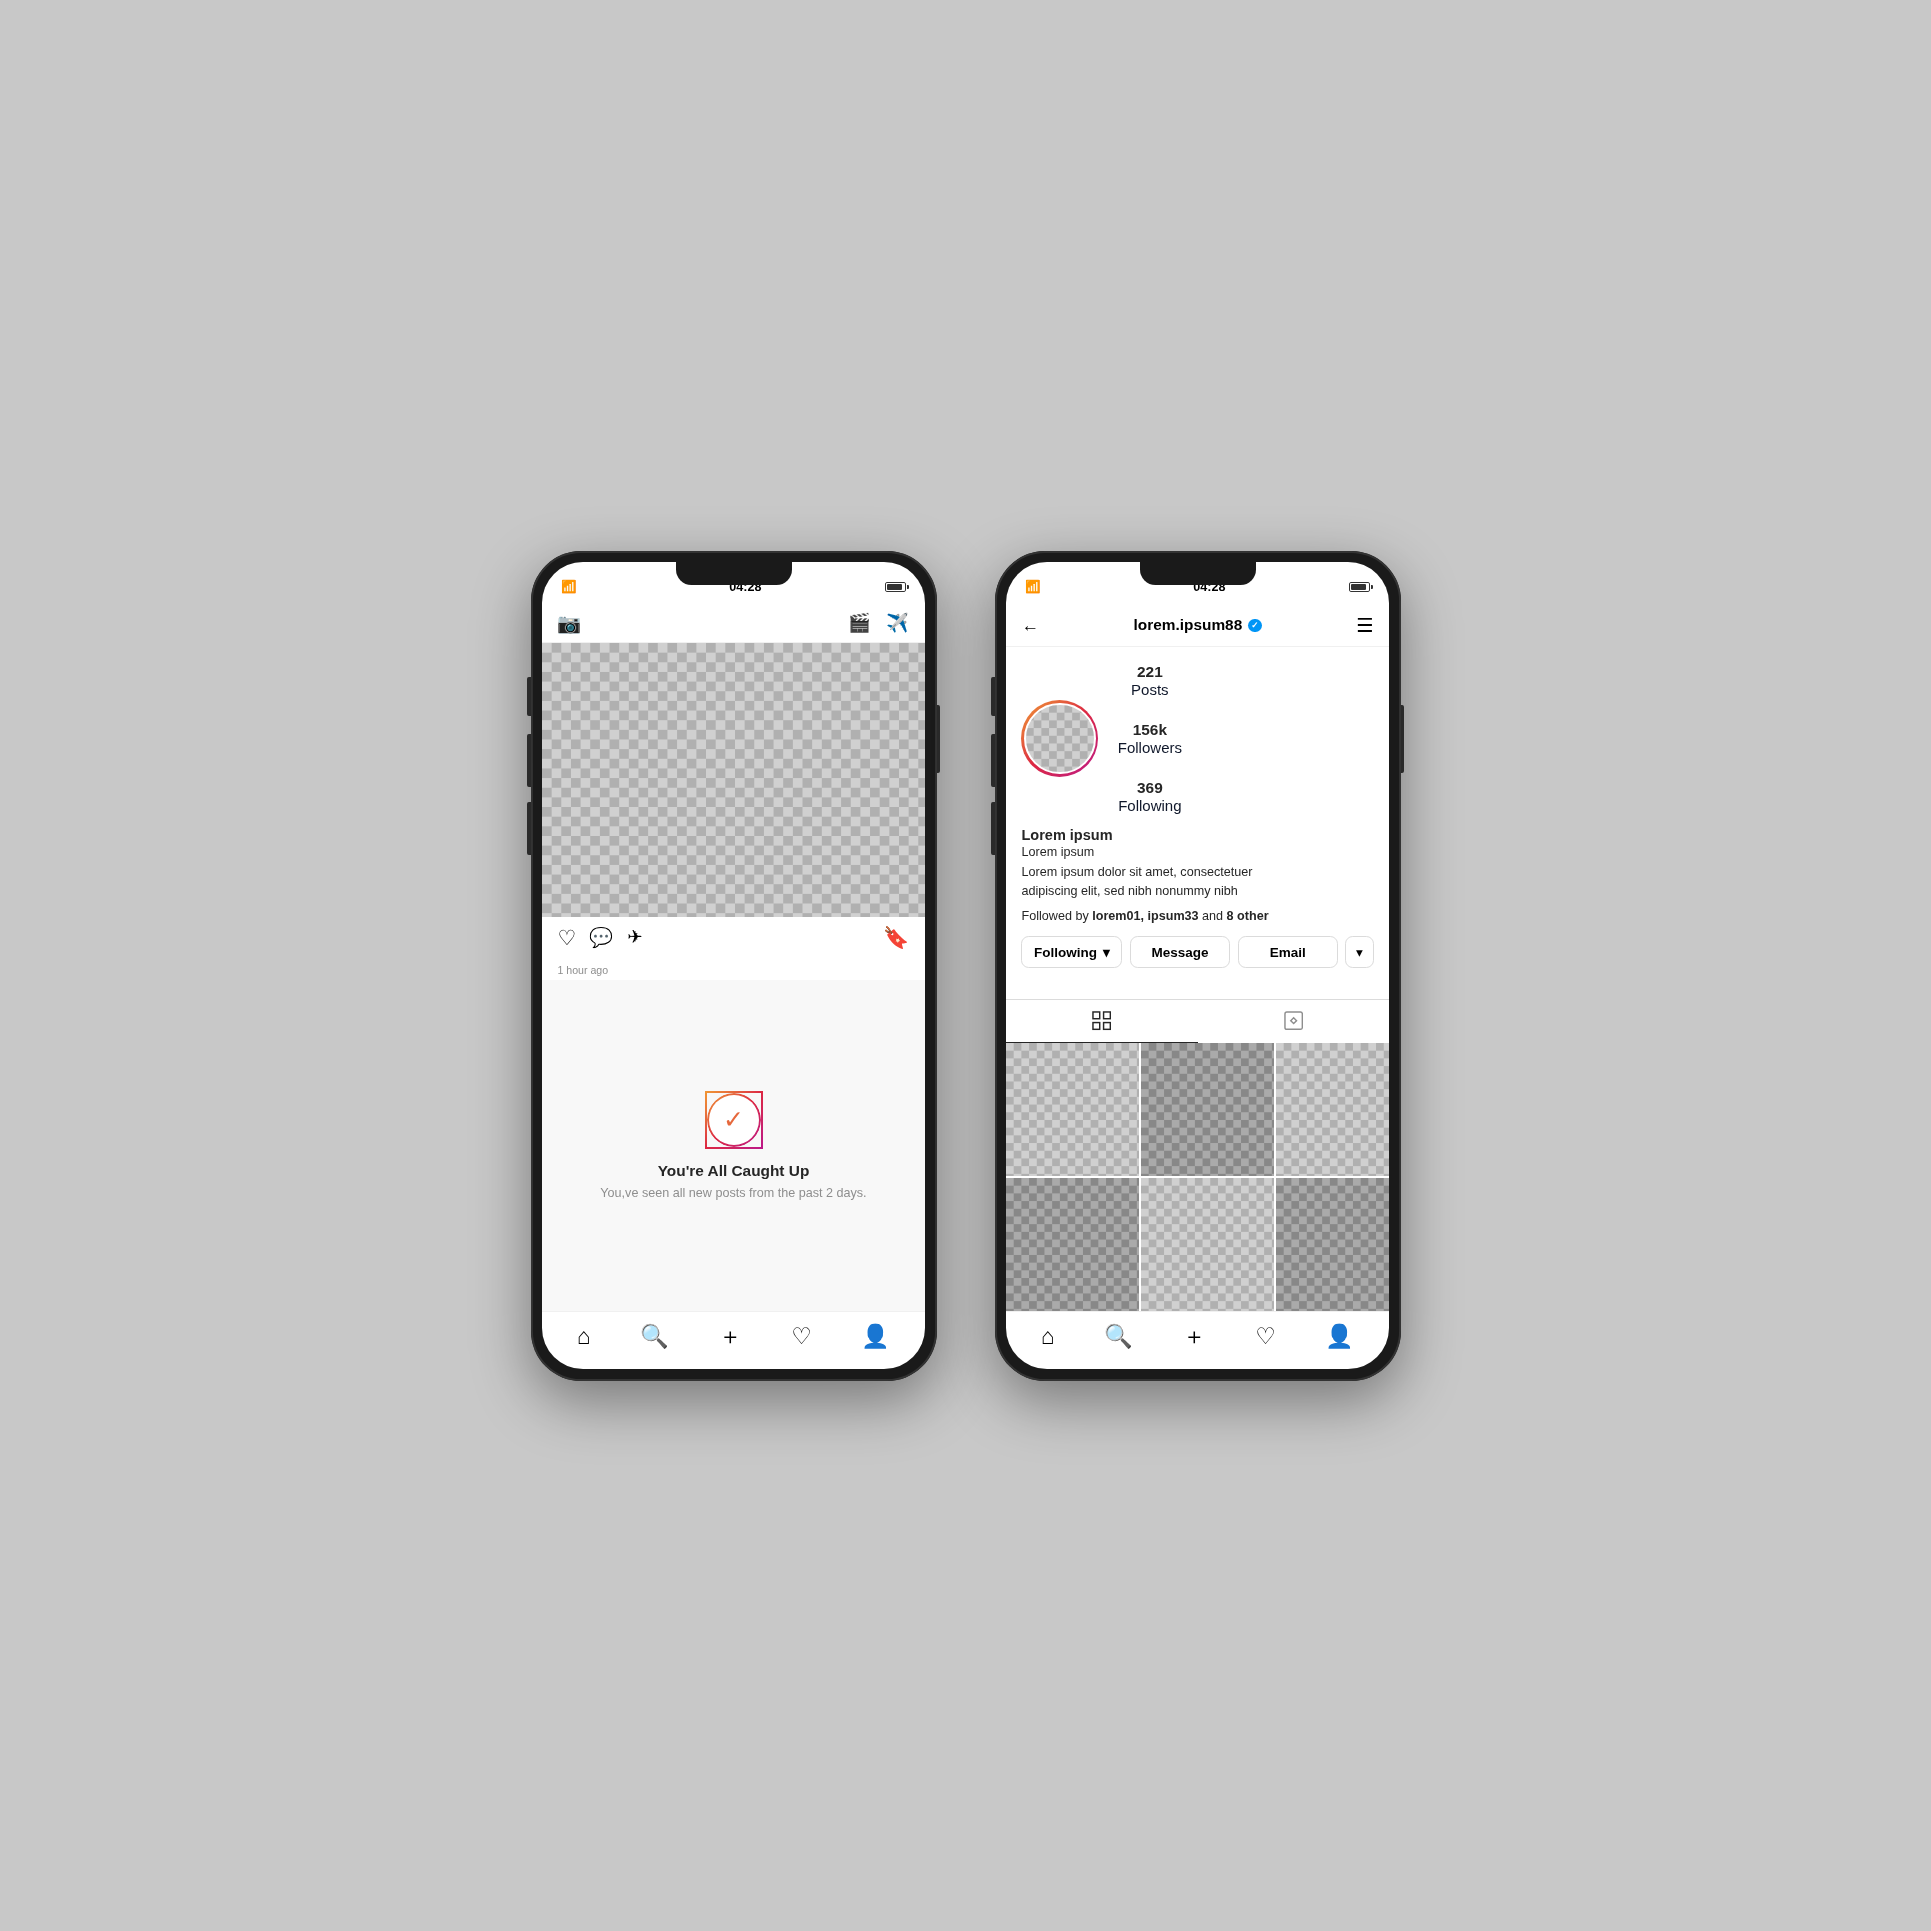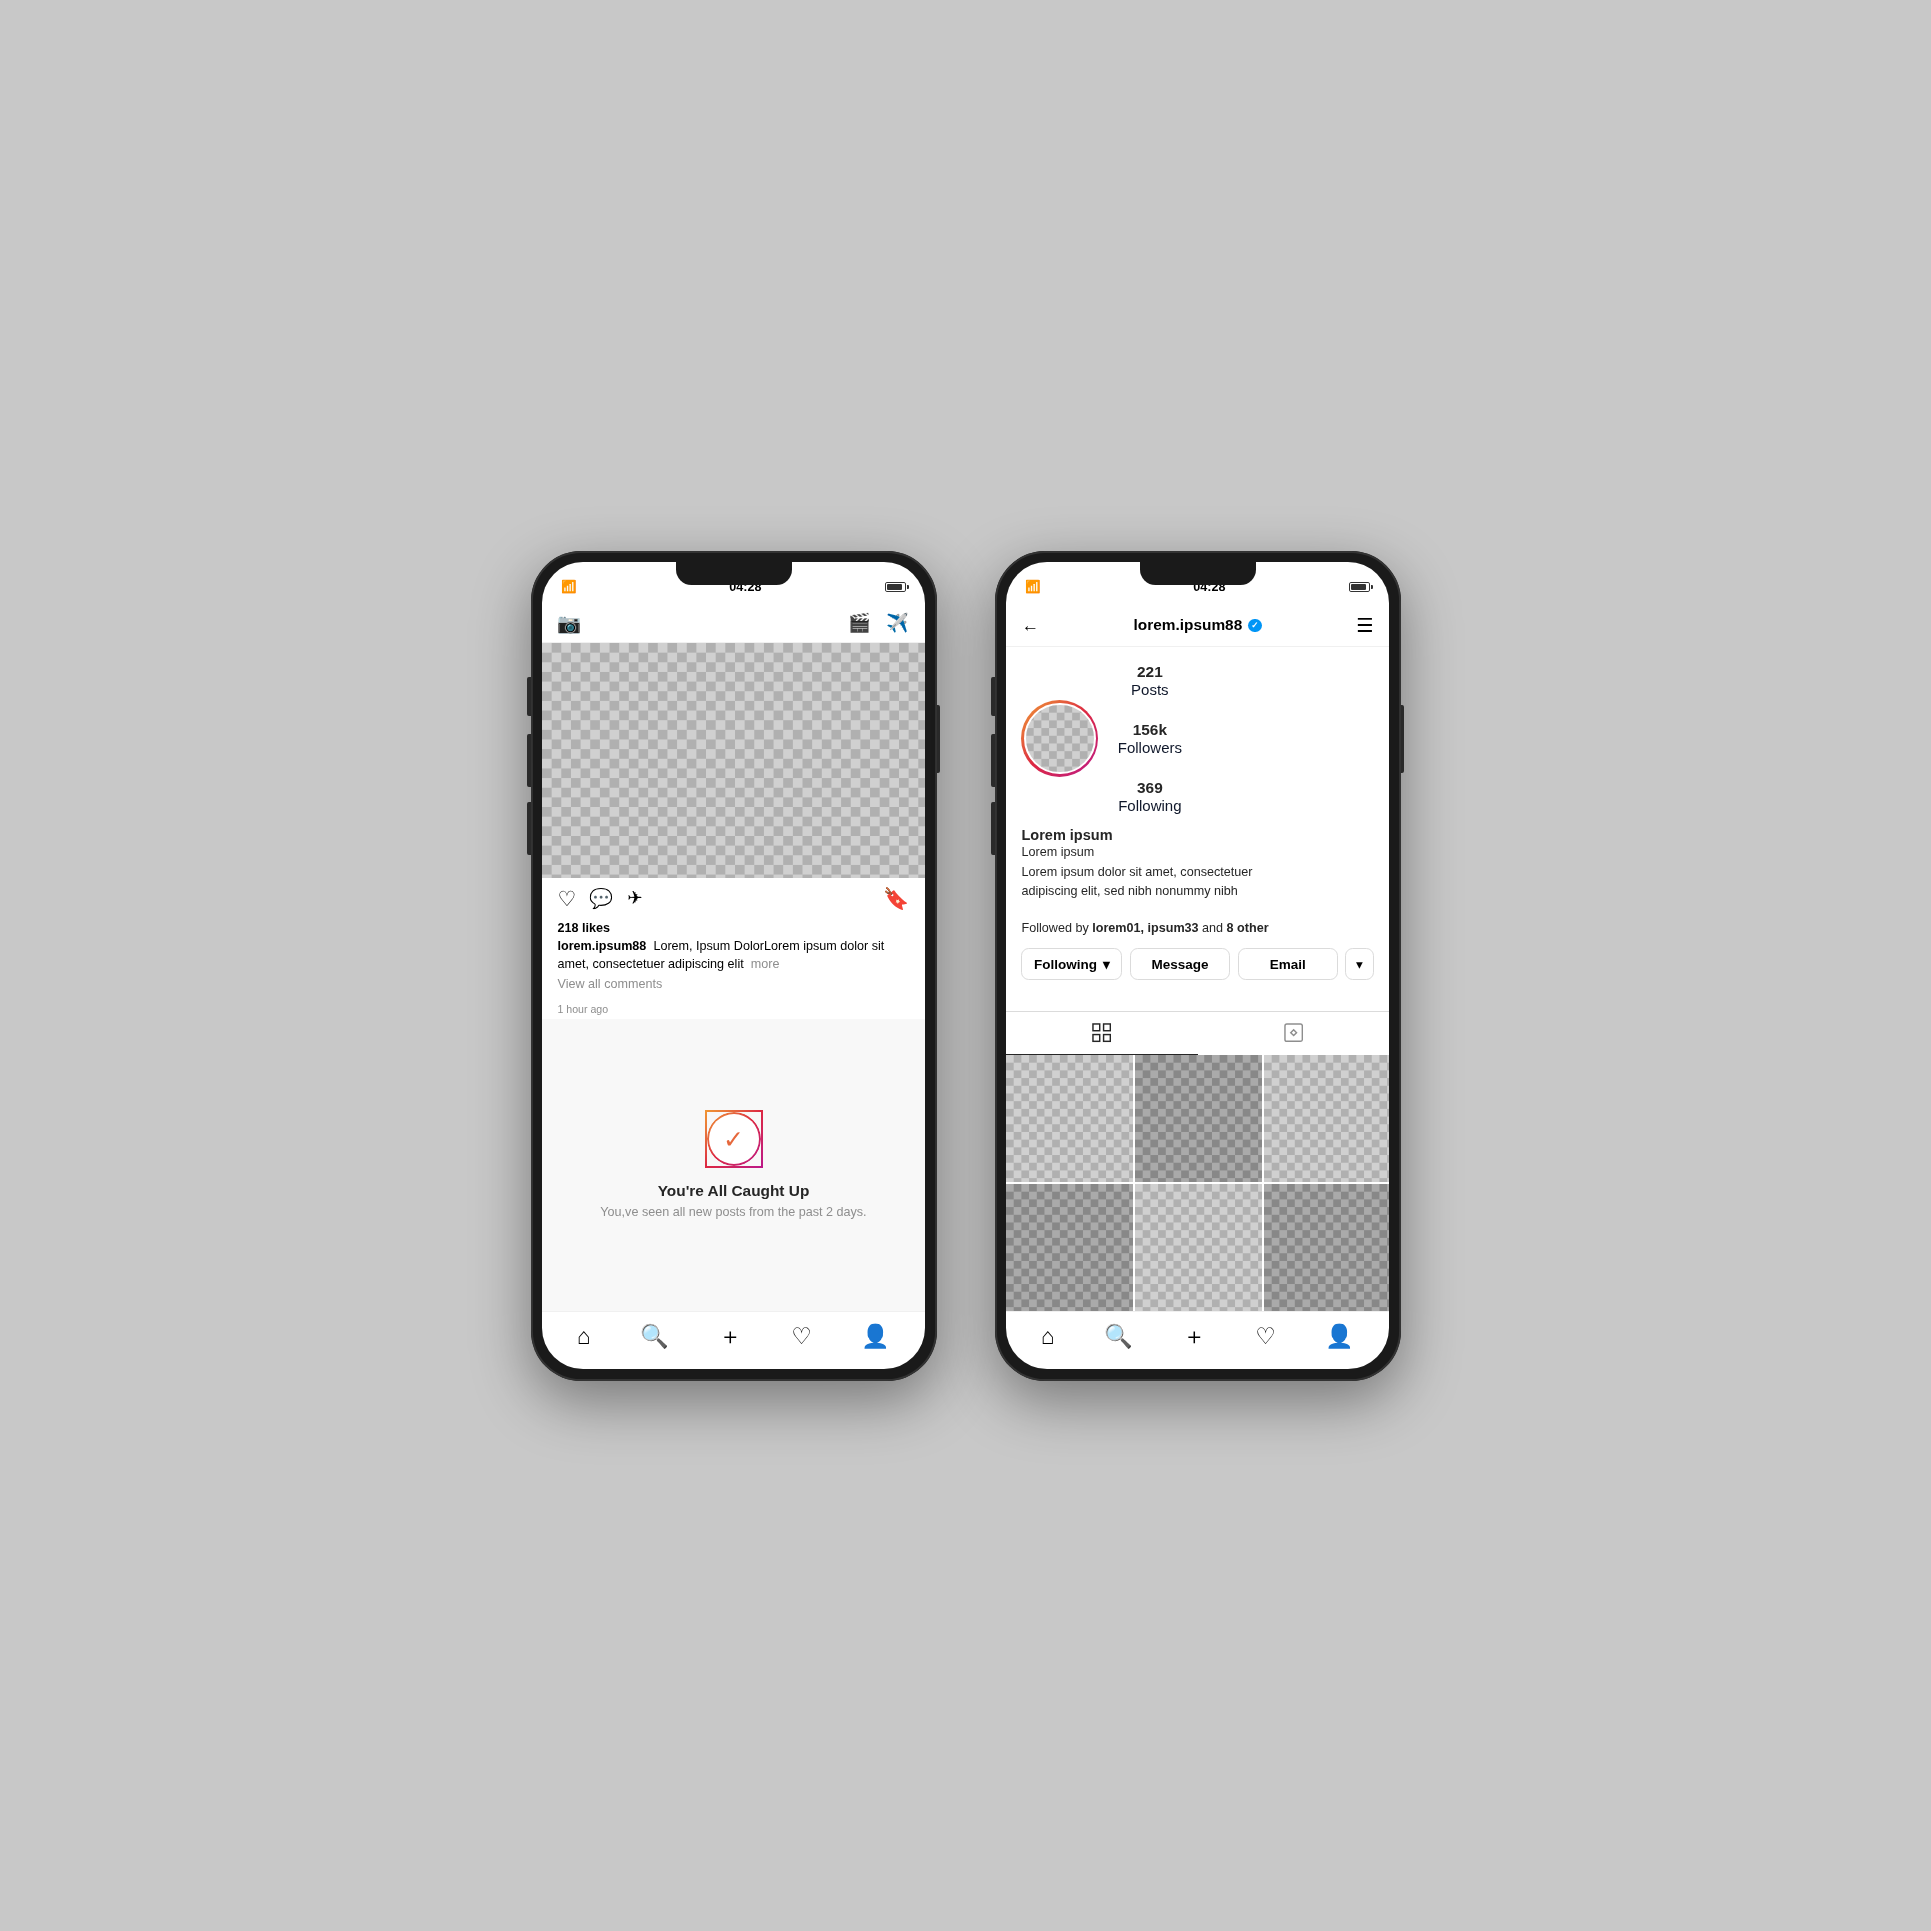--- a/index.html
+++ b/index.html
@@ -249,21 +249,21 @@
       display: flex;
       gap: 23px;
       flex-direction: column;
     }
     .stat-item { text-align: center; }
     .stat-num { font-size: 15.4px; font-weight: 700; color: #262626; }
     .stat-label { font-size: 15px; color: #0f172a; }
 
     .profile-name { font-size: 14.5px; font-weight: 700; color: #262626; margin-bottom: 1.9px; }
     .profile-handle { font-size: 12.6px; color: #262626; margin-bottom: 3.9px; }
-    .profile-bio { font-size: 12.6px; color: #262626; line-height: 1.5; margin-bottom: 20px; }
+    .profile-bio { font-size: 12.6px; color: #262626; line-height: 1.5; margin-bottom: 8px; }
     .profile-followed-by { font-size: 12.6px; color: #262626; margin-bottom: 13.5px; }
     .profile-followed-by strong { font-weight: 700; }
 
     .profile-actions {
       display: flex;
       gap: 7.7px;
       margin-bottom: 15.4px;
     }
     .btn-following {
       flex: 1;
@@ -440,29 +440,20 @@
 
     <div class="post-actions">
       <div class="post-actions-left">
         <span class="action-icon">♡</span>
         <span class="action-icon" style="font-size:19.3px;">💬</span>
         <span class="action-icon" style="font-size:18.3px;">✈</span>
       </div>
       <span class="action-icon">🔖</span>
     </div>
 
-    <div class="post-info">
-      <div class="likes-count">218 likes</div>
-      <div class="post-caption">
-        <span class="post-username">lorem.ipsum88</span>
-        &nbsp;<span>Lorem, Ipsum DolorLorem ipsum dolor sit amet, consectetuer adipiscing elit</span>
-        &nbsp;<span class="more-link">more</span>
-      </div>
-      <div class="view-comments">View all comments</div>
-    </div>
 
     <div class="post-time">1 hour ago</div>
 
     <div class="caught-up">
       <div class="caught-up-circle">
         <span class="checkmark">✓</span>
       </div>
       <div class="caught-up-title">You're All Caught Up</div>
       <div class="caught-up-sub">You,ve seen all new posts from the past 2 days.</div>
     </div>

